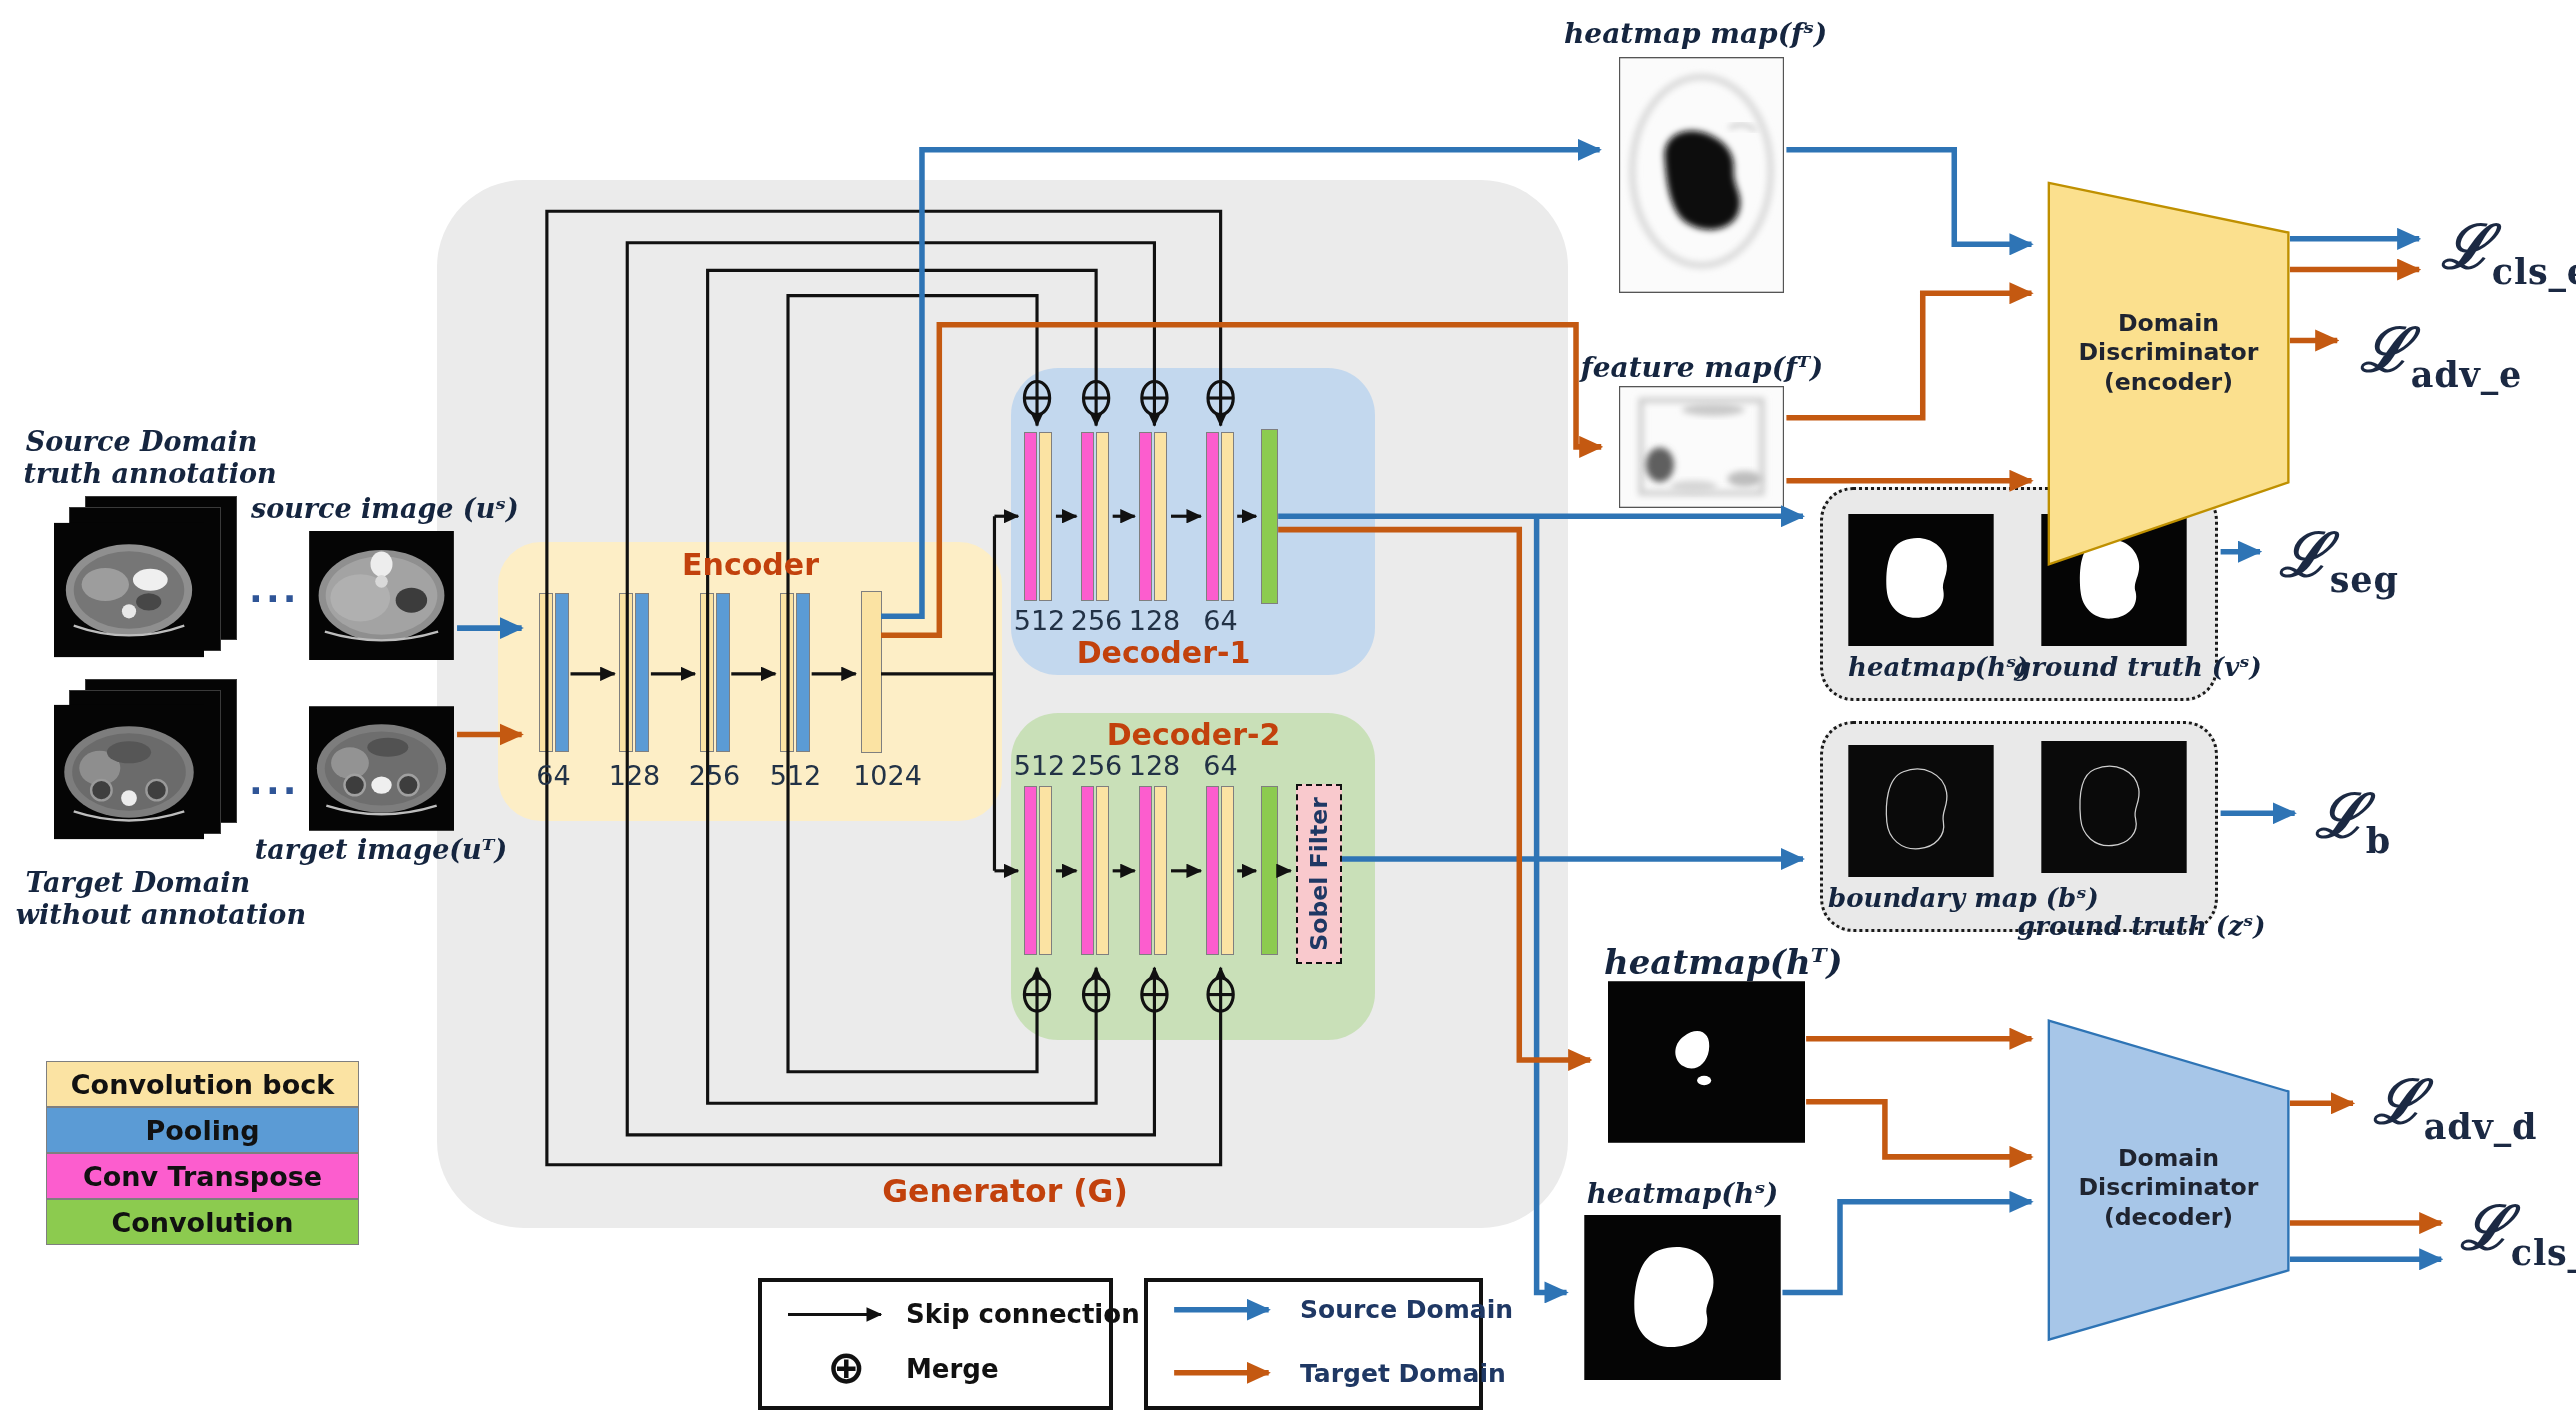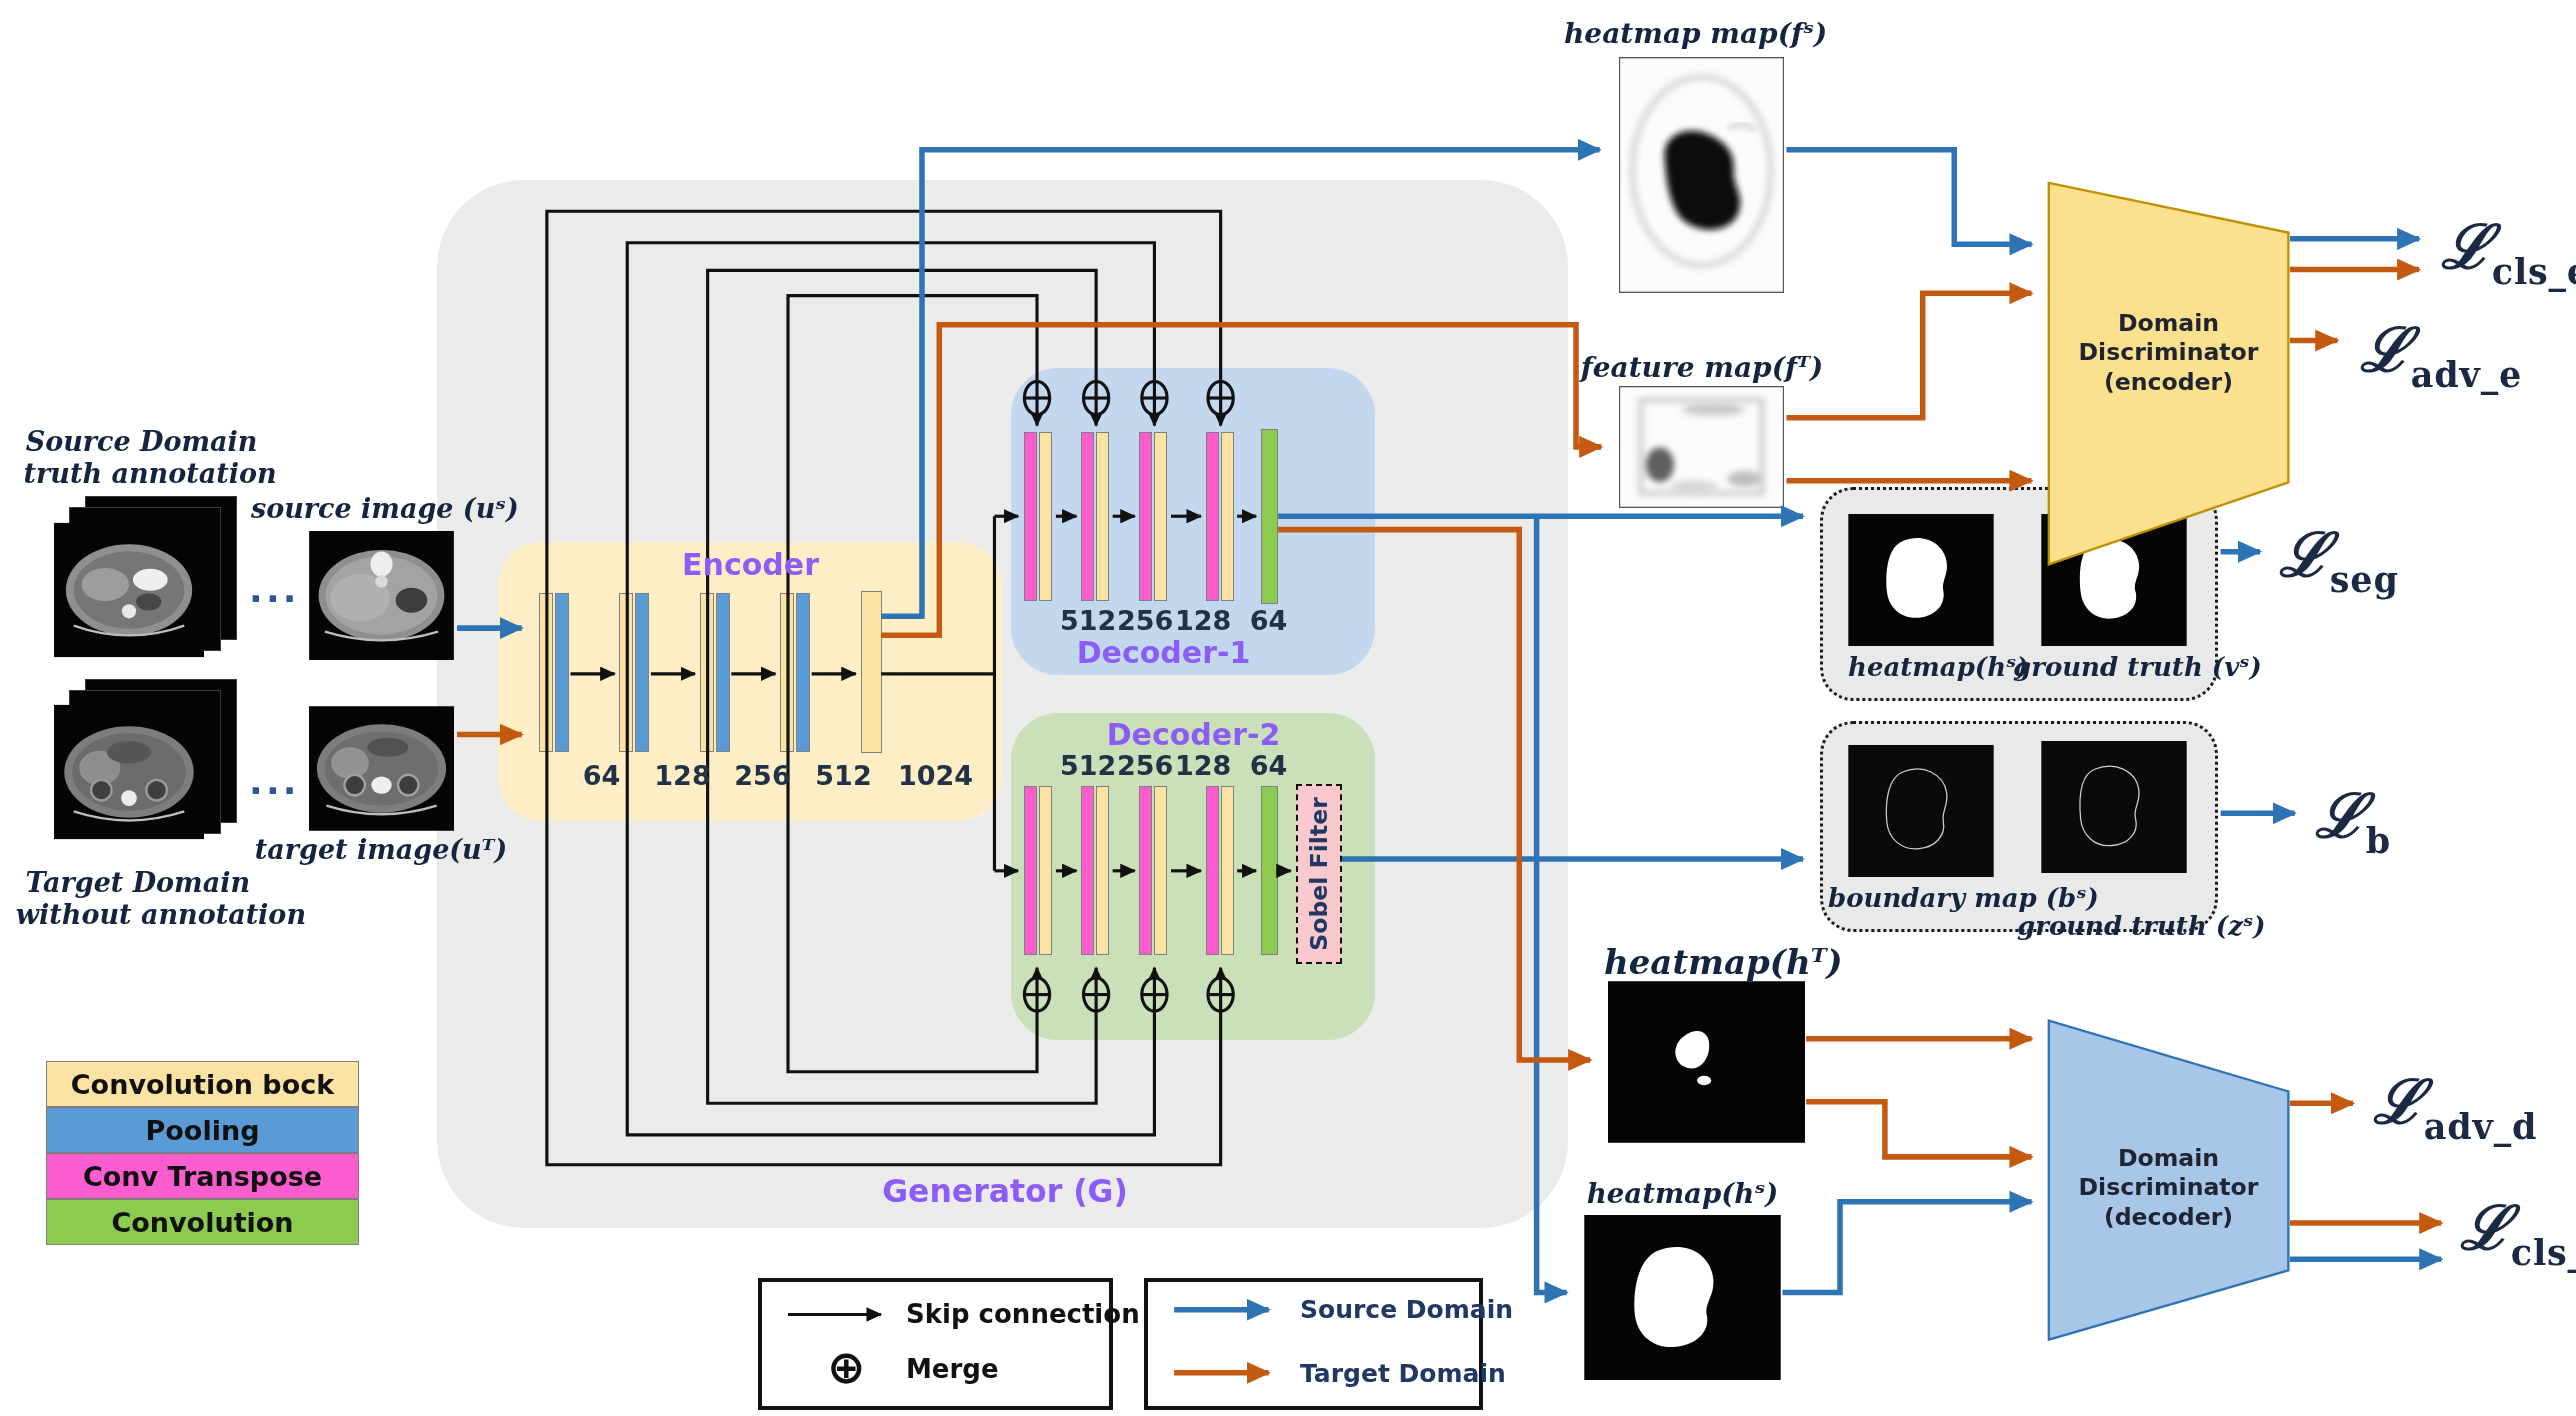--- a/index.html
+++ b/index.html
@@ -14,24 +14,24 @@
   
   .blk{position:absolute;z-index:10;border:1.6px solid #7f7f7f;box-sizing:border-box;}
   .blk.yellow{background:#fbe3a3;}
   .blk.blue{background:#5b9bd5;}
   .blk.pink{background:#fc5dce;}
   .blk.green{background:#8ccb4f;}
   #sobel-box{position:absolute;left:1296px;top:784px;width:46px;height:180px;z-index:10;
     background:#f9c9cd;border:2.4px dashed #111;box-sizing:border-box;display:flex;align-items:center;justify-content:center;}
   #sobel-box span{transform:rotate(-90deg);white-space:nowrap;font-weight:bold;font-size:23.6px;color:#1f3864;}
   
-  .title{position:absolute;z-index:40;font-weight:bold;color:#8b5cf6;text-align:center;}
+  .title{position:absolute;z-index:40;font-weight:bold;color:#c2410c;text-align:center;}
   .serif{position:absolute;z-index:40;font-family:"DejaVu Serif",serif;font-style:italic;font-weight:bold;
          color:#15253f;text-align:center;white-space:nowrap;}
-  .num{position:absolute;z-index:40;font-weight:bold;font-size:27px;color:#223246;text-align:center;padding-left:48px;}
+  .num{position:absolute;z-index:40;font-weight:normal;font-size:27px;color:#223246;text-align:center;}
   .dots{position:absolute;z-index:40;font-weight:bold;font-size:36px;color:#2f5597;letter-spacing:3.2px;}
   
   .loss{position:absolute;z-index:40;font-family:"DejaVu Serif",serif;color:#1b2943;white-space:nowrap;}
   .loss .lsym{font-size:61px;font-style:italic;font-weight:bold;}
   .loss .lsub{font-size:35px;font-weight:bold;vertical-align:-15.8px;letter-spacing:0.8px;}
   
   .disc-text{position:absolute;z-index:40;width:221px;font-weight:bold;font-size:23.6px;color:#1f2430;
              text-align:center;line-height:1.25;}
   
   .dashbox{position:absolute;z-index:5;background:#e9e9e9;border:3.2px dotted #1a1a1a;border-radius:33px;box-sizing:border-box;}

